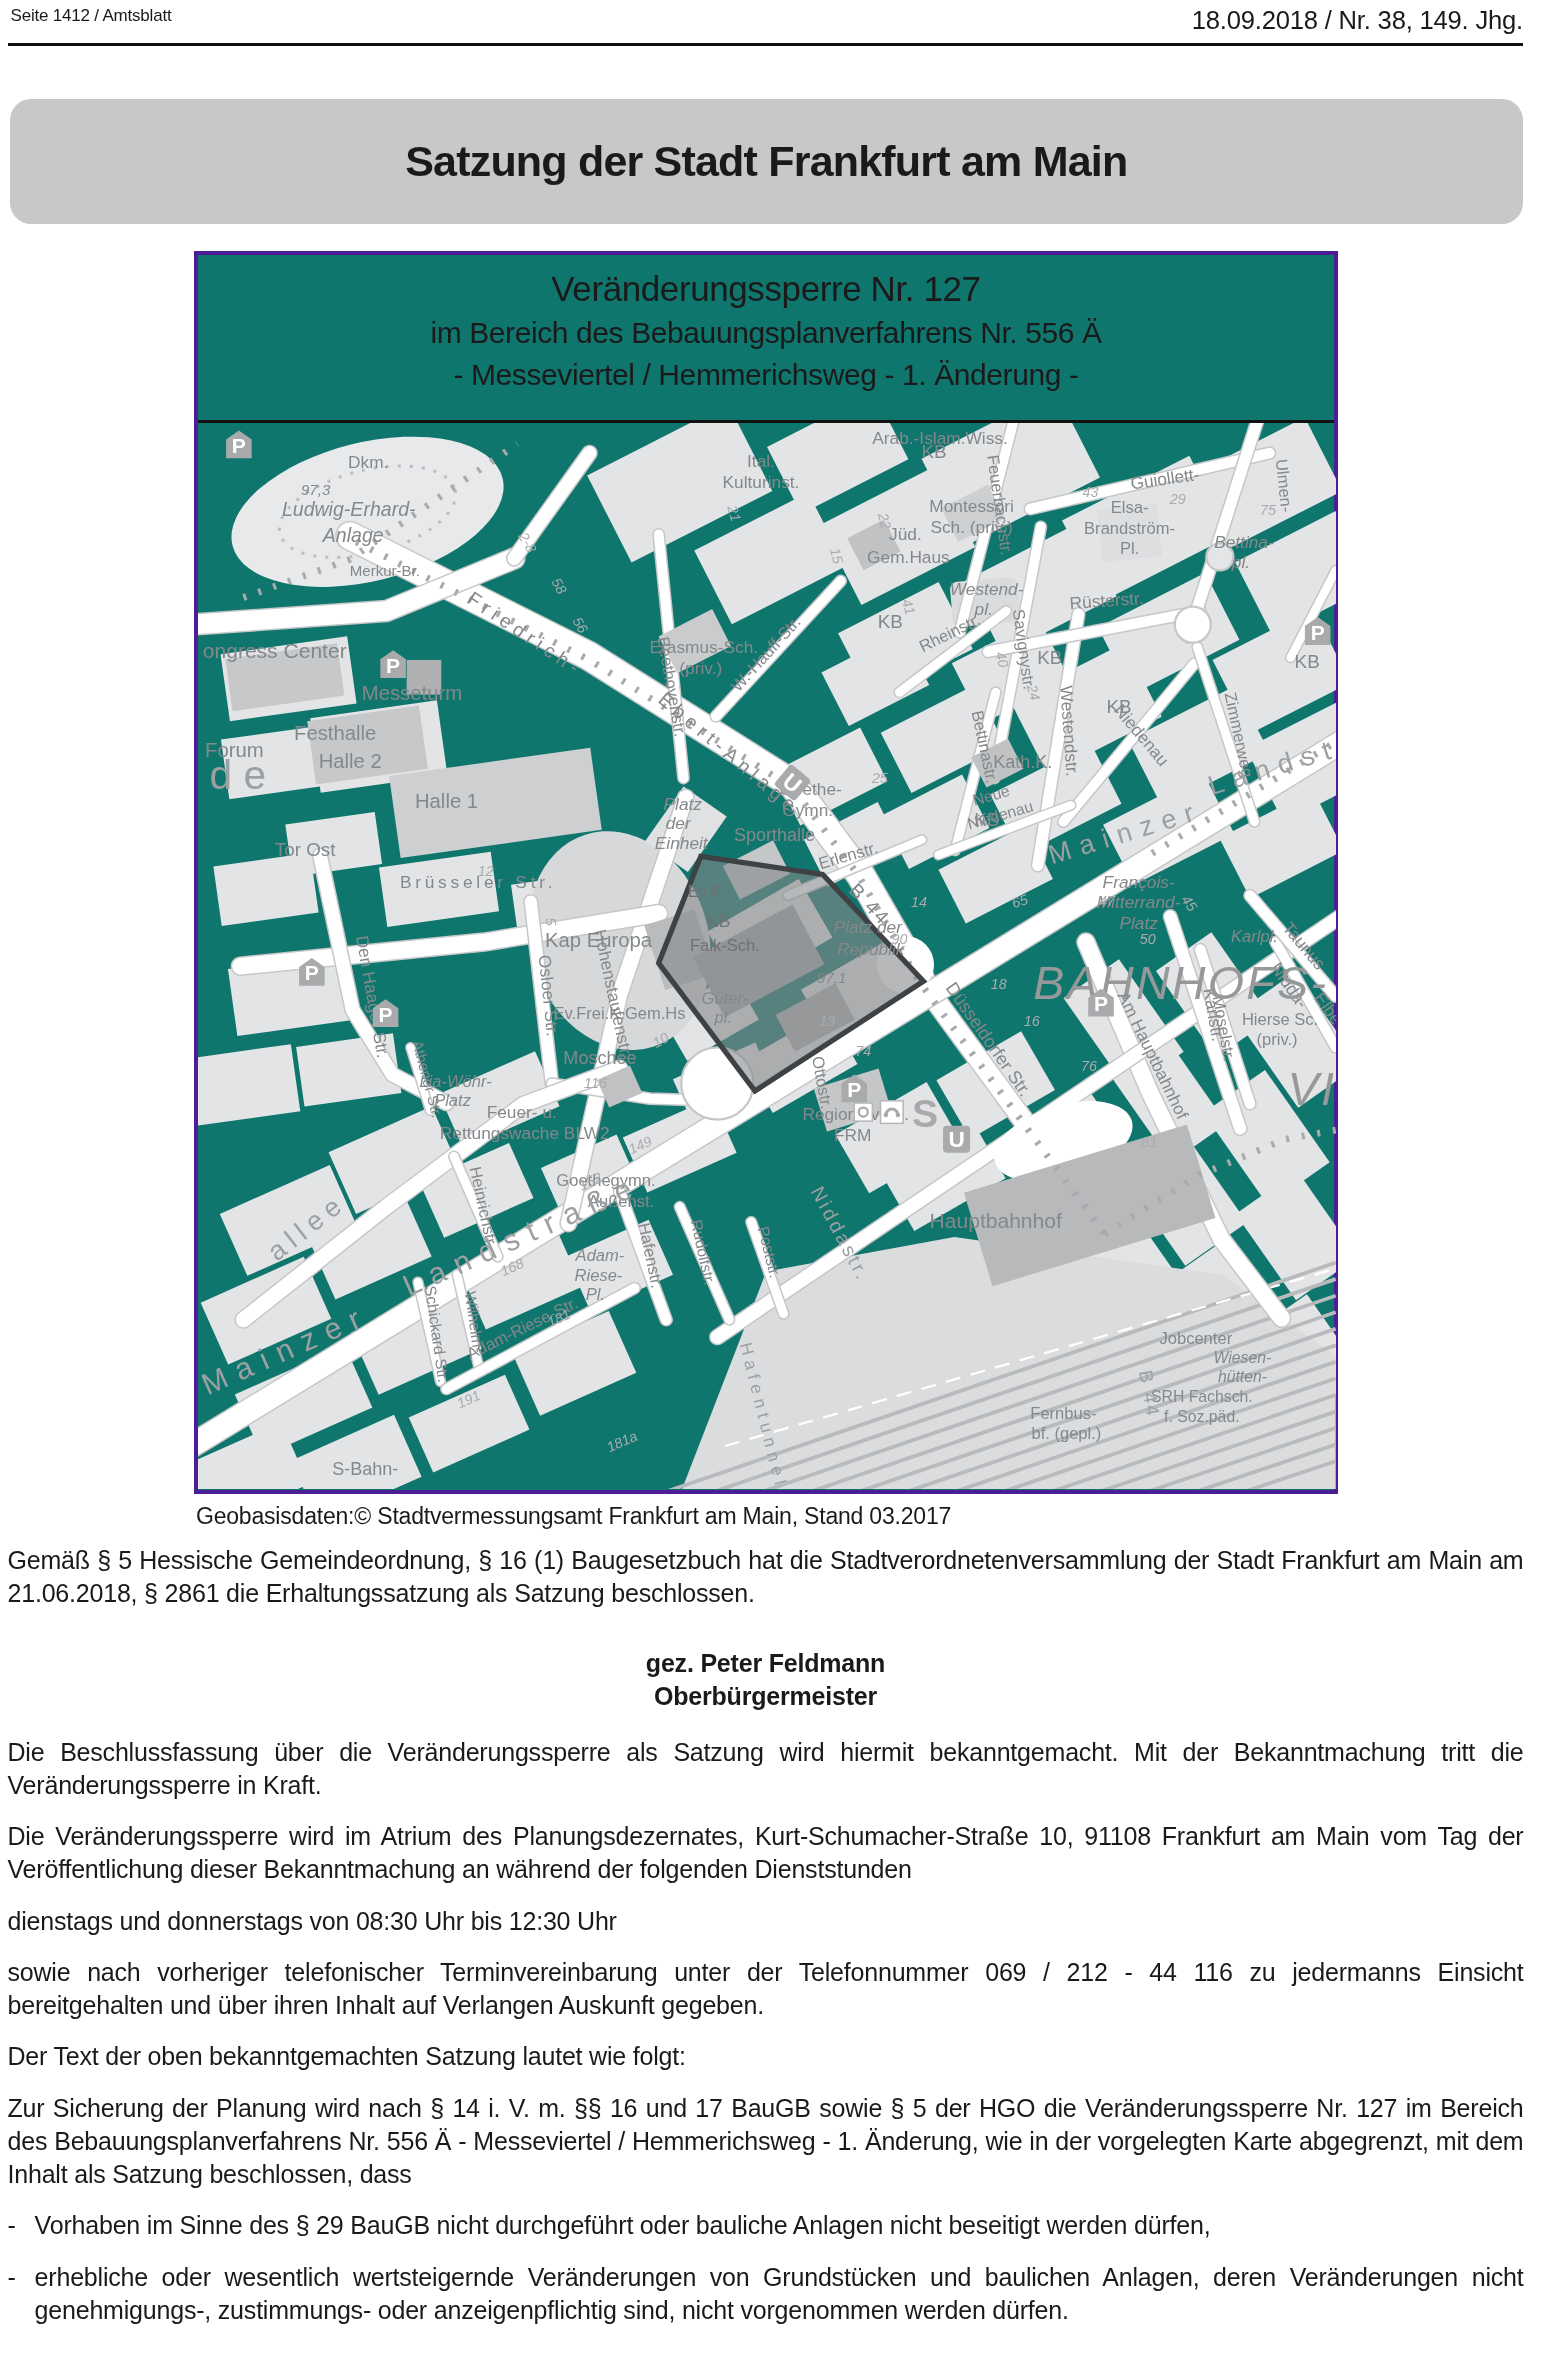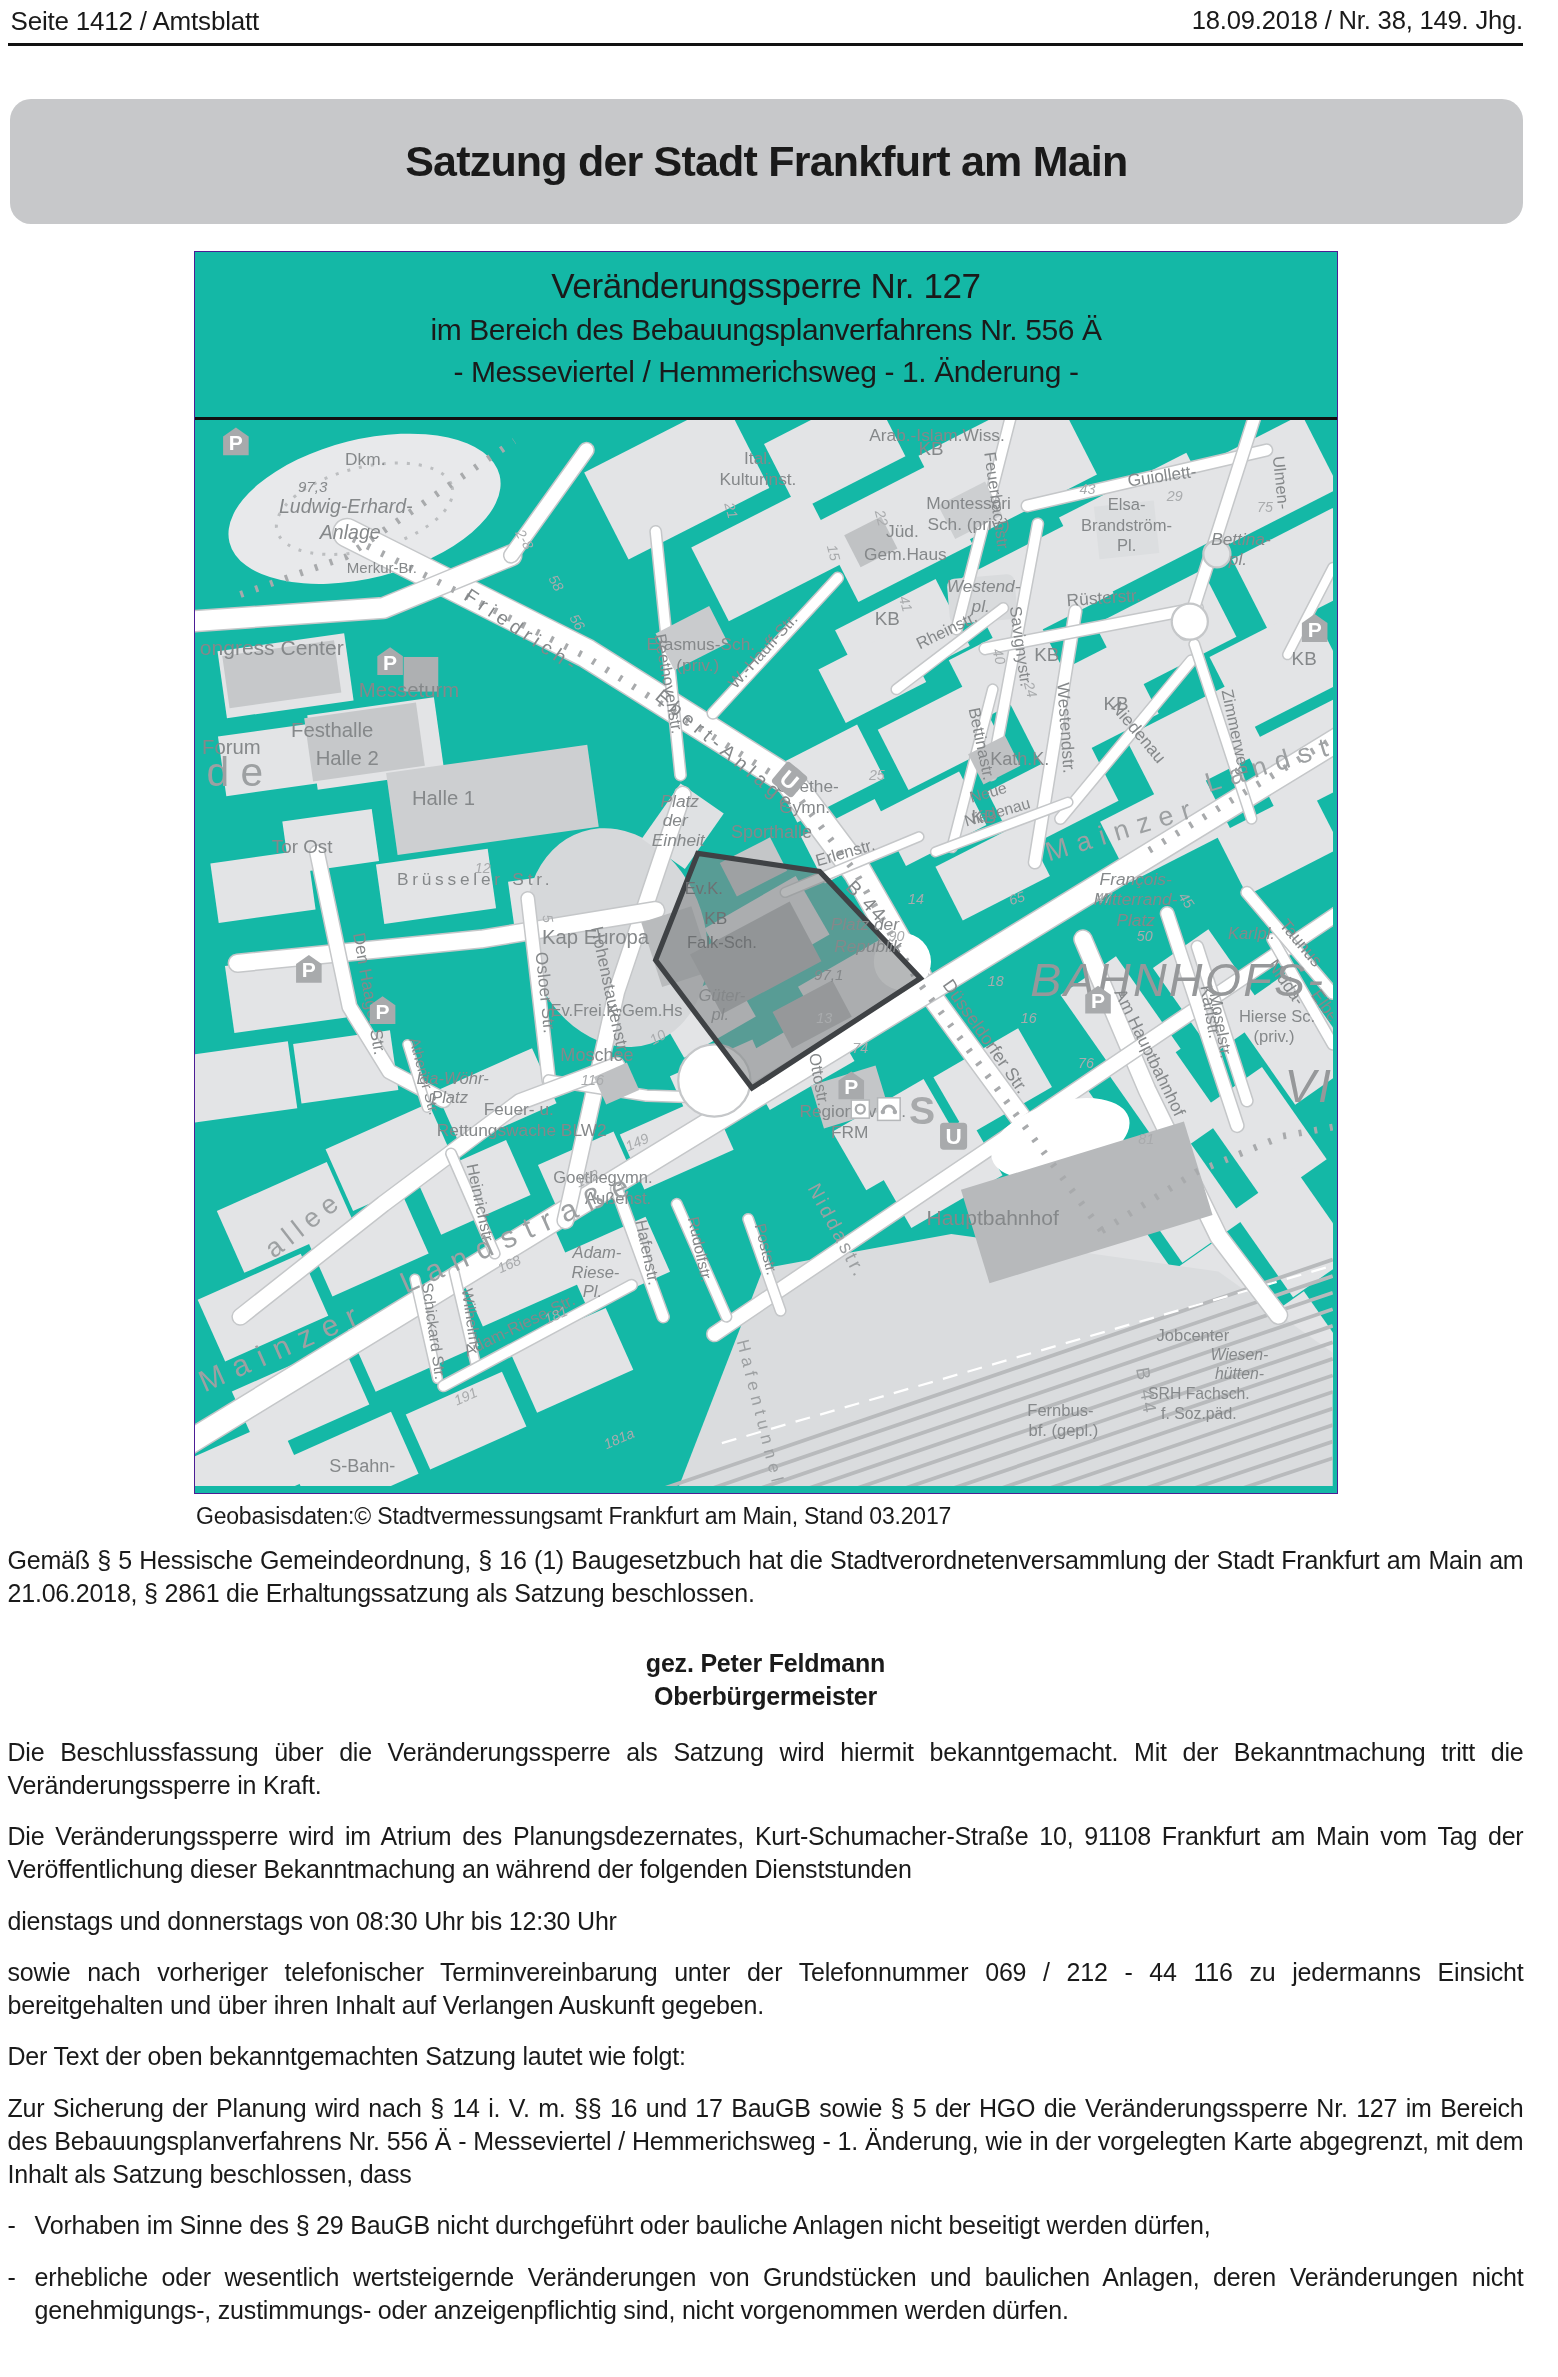--- a/index.html
+++ b/index.html
@@ -1,25 +1,25 @@
 <!DOCTYPE html>
 <html style="font-size:12px"><head>
 <meta charset="utf-8">
 <style>
   html,body{margin:0;padding:0;background:#888;}
   .page{position:relative;width:1558px;height:2377px;background:#ffffff;
         font-family:"Liberation Sans",sans-serif;color:#1a1a1a;overflow:hidden;margin:0 auto;}
-  .hdr-left{position:absolute;left:10.5px;top:6px;font-size:26px;letter-spacing:-0.2px;}
+  .hdr-left{position:absolute;left:10.5px;top:6px;font-size:17px;letter-spacing:-0.2px;}
   .hdr-right{position:absolute;right:35px;top:6px;font-size:25.6px;letter-spacing:-0.2px;}
   .hdr-rule{position:absolute;left:8.3px;top:43px;width:1515px;height:3px;background:#111;}
   .banner{position:absolute;left:9.8px;top:99px;width:1513px;height:125px;background:#c7c8ca;
           display:flex;align-items:center;justify-content:center;border-radius:21px;}
   .banner span{font-size:43px;font-weight:bold;letter-spacing:-0.8px;}
   .map-box{position:absolute;left:194px;top:251px;width:1144px;height:1243px;
-           border:1px solid #4c1d95;box-sizing:border-box;background:#14b8a6;}
+           border:4px solid #4c1d95;box-sizing:border-box;background:#0f766e;}
   .map-title{height:168px;border-bottom:3px solid #111;box-sizing:border-box;text-align:center;}
   .mt1{font-size:35px;margin:0;padding-top:13.5px;letter-spacing:-0.4px;}
   .mt2,.mt3{font-size:30px;margin:0;padding-top:7.5px;letter-spacing:-0.4px;text-align:center;}
   .map-svg{display:block;}
   .map-caption{position:absolute;left:196px;top:1503px;font-size:23px;letter-spacing:-0.2px;}
   .body-text{position:absolute;left:7.5px;top:1544px;width:1516px;}
   .body-text p{font-size:25px;line-height:1.33;text-align:justify;margin:0 0 18px 0;letter-spacing:-0.2px;}
   .sig{text-align:center;font-weight:bold;font-size:25px;line-height:1.33;margin:4.5px 0 22.6px 0;}
   .sig div{letter-spacing:-0.2px;}
   p.first{margin-bottom:36px;}

